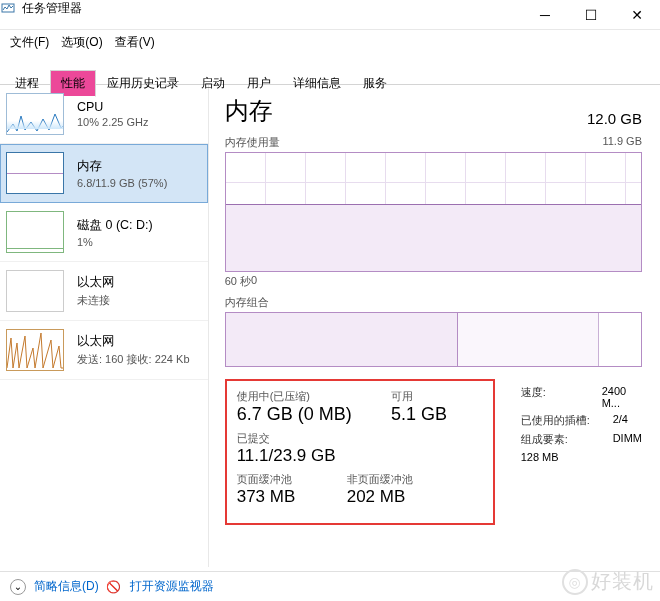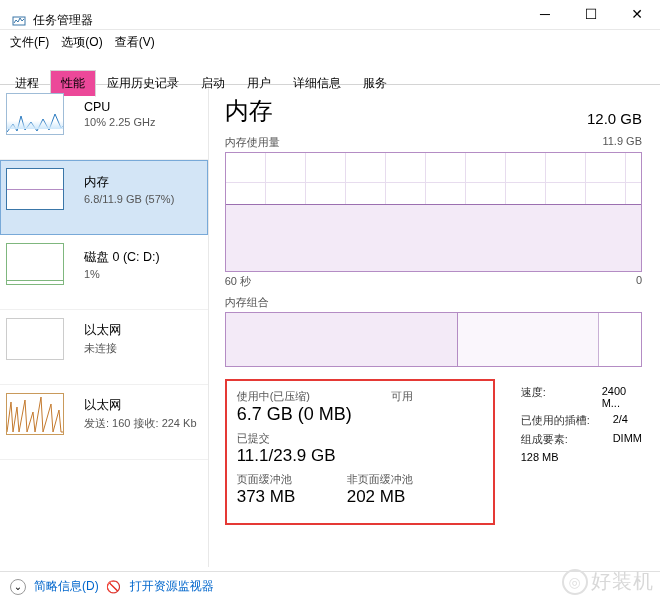--- a/index.html
+++ b/index.html
@@ -9,23 +9,23 @@
     color: #000;
     background: #fff;
     width: 660px;
     height: 601px;
     overflow: hidden;
     position: relative;
   }
   
   .titlebar {
     display: flex;
-    align-items: flex-end;
+    align-items: flex-start;
     height: 30px;
-    padding-left: 11px;
+    padding-left: 0;
     border-bottom: 1px solid #e8e8e8;
   }
   .titlebar .app-icon {
     width: 16px; height: 16px;
     margin-right: 6px;
     display: inline-block;
   }
   .titlebar .title { font-size: 12px; }
   .sysbtns { margin-left: auto; display: flex; }
   .sysbtn {
@@ -66,22 +66,22 @@
     height: 482px;
   }
   
   .sidebar {
     width: 216px;
     border-right: 1px solid #e8e8e8;
     overflow: hidden;
   }
   .side-item {
     display: flex;
-    padding: 8px 8px 24px 6px;
-    gap: 20px;
+    padding: 8px 8px 8px 6px;
+    gap: 13px;
     border-bottom: 1px solid #f0f0f0;
   }
   .side-item.selected {
     background: #d3e5f6;
     outline: 1px solid #78a9d8;
     outline-offset: -1px;
   }
   .side-thumb {
     width: 58px; height: 42px;
     border: 1px solid #9fbcd7;
@@ -293,40 +293,41 @@
       <div class="main-total">12.0 GB</div>
     </div>
 
     <div class="chart-label">
       <span>内存使用量</span>
       <span>11.9 GB</span>
     </div>
     <div class="usage-chart">
       <div class="fill"></div>
     </div>
-    <div class="x-axis-label" style="display:flex;justify-content:space-between;gap:12px;">
+    <div class="x-axis-label" style="display:flex;justify-content:flex-start;">
       <span>60 秒</span>
       <span>0</span>
     </div>
 
     <div class="comp-label">内存组合</div>
     <div class="comp-chart">
       <div class="seg1"></div>
         <div class="seg2"></div>
     </div>
 
     <div class="stats-row">
       <div class="stats-box">
         <div class="stat-pair-row">
           <div class="stat-pair w1">
             <div class="stat-label">使用中(已压缩)</div>
             <div class="stat-value">6.7 GB (0 MB)</div>
           </div>
           <div class="stat-pair w2">
             <div class="stat-label">可用</div>
+            <div class="stat-value">5.1 GB</div>
           </div>
         </div>
         <div class="stat-pair-row">
           <div class="stat-pair w1">
             <div class="stat-label">已提交</div>
             <div class="stat-value sm">11.1/23.9 GB</div>
           </div>
         </div>
         <div class="stat-pair-row">
           <div class="stat-pair" style="width:110px;">

